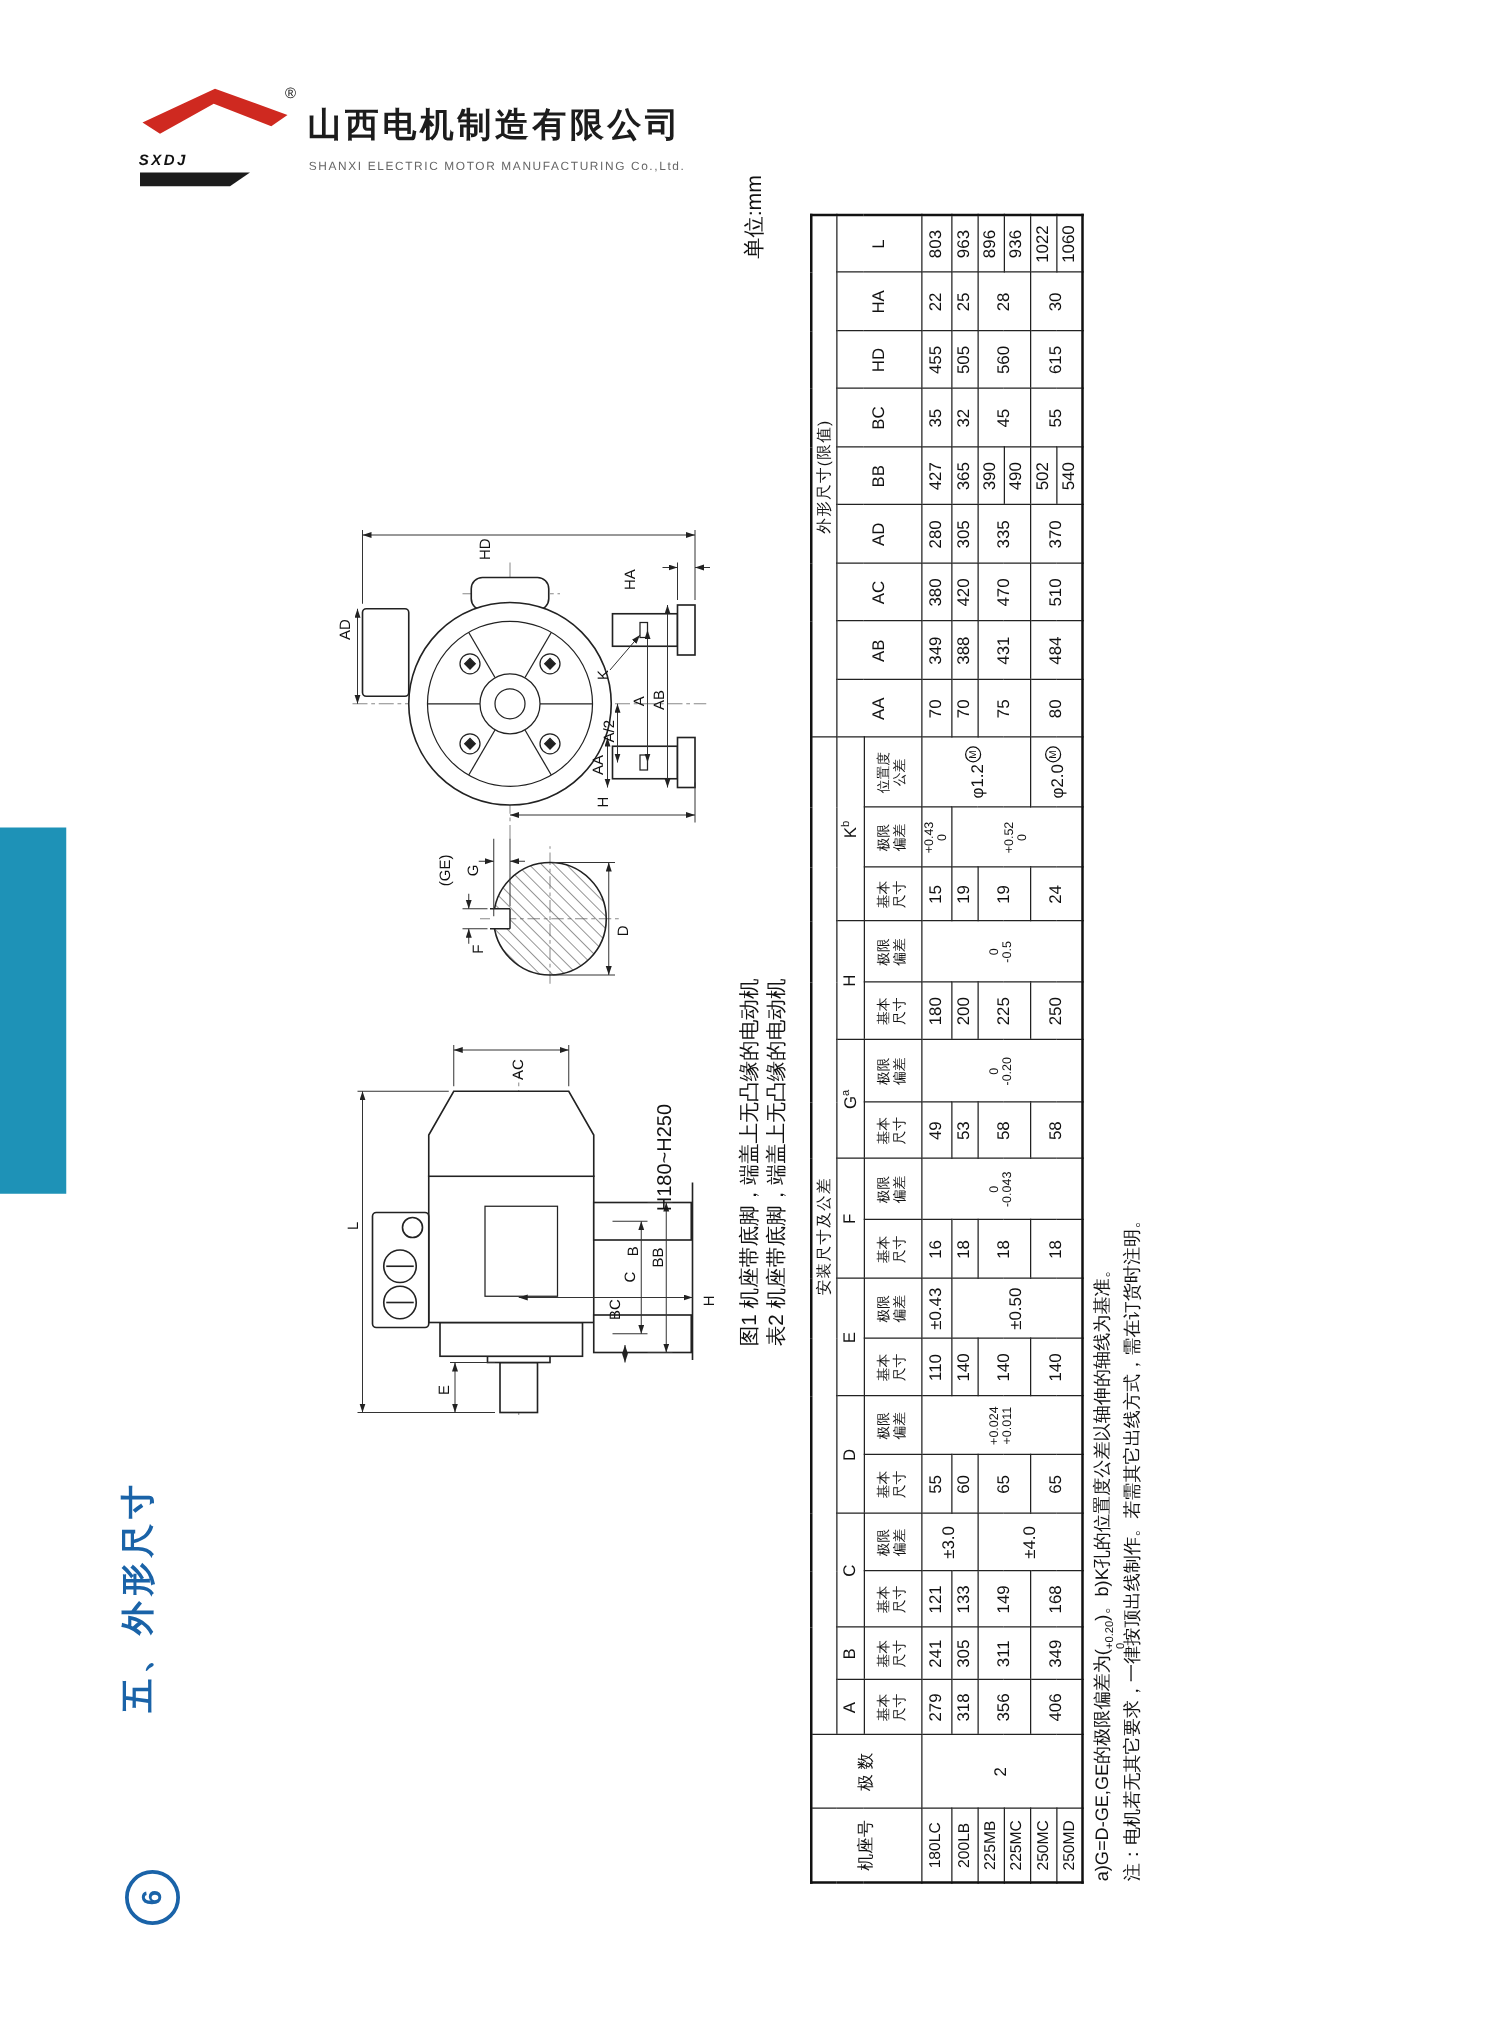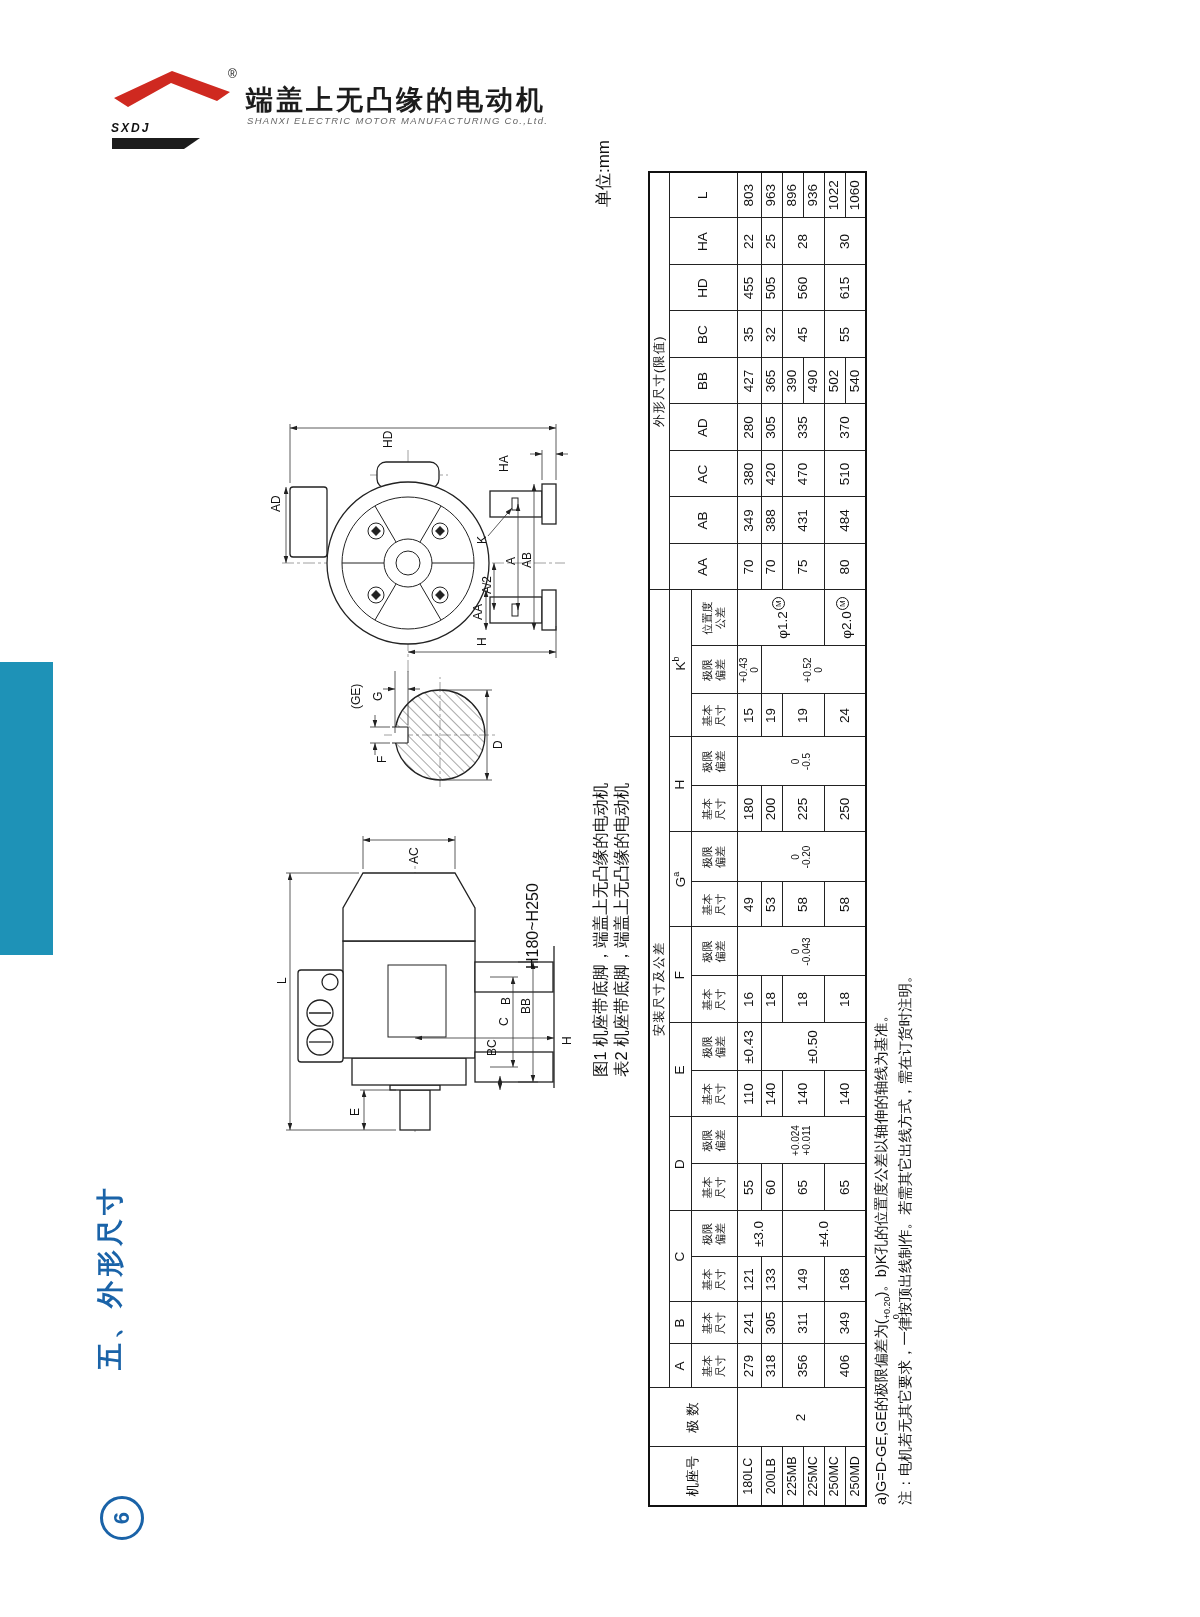--- a/index.html
+++ b/index.html
@@ -2,21 +2,21 @@
 <html><head>
 <meta charset="utf-8">
 <style>
   html,body{margin:0;padding:0;background:#888;}
   #page{position:relative;width:1200px;height:1617px;background:#ffffff;overflow:hidden;
         font-family:"Liberation Sans","DejaVu Sans",sans-serif;color:#1a1a1a;}
   
   #logo-block{position:absolute;left:108px;top:62px;width:600px;height:100px;}
   #logo-mark{position:absolute;left:0;top:2px;}
   #company-cn{position:absolute;left:138px;top:20px;font-size:27px;font-weight:bold;letter-spacing:3px;color:#1c1c1c;}
-  #company-en{position:absolute;left:139px;top:53px;font-size:9.5px;color:#666;letter-spacing:1.3px;font-style:italic;}
+  #company-en{position:absolute;left:139px;top:66px;font-size:9.5px;color:#666;letter-spacing:1.3px;}
   
   #side-bar{position:absolute;left:0;top:662px;width:53px;height:293px;}
   
   #rot{position:absolute;top:0;left:0;width:1617px;height:1200px;
        transform-origin:0 0;transform:rotate(-90deg) translateX(-1617px);}
   #section-title{position:absolute;left:247px;top:92px;font-size:27px;font-weight:bold;letter-spacing:4px;}
   #page-circle{position:absolute;left:77px;top:100px;width:38px;height:38px;border:3px solid;
                border-radius:50%;text-align:center;line-height:38px;font-size:22px;font-weight:bold;}
   #captions{position:absolute;left:540px;top:590px;font-size:16.5px;line-height:21px;color:#111;}
   #unit-label{position:absolute;left:1320px;top:592px;width:157px;text-align:right;font-size:17px;color:#111;}
@@ -49,21 +49,21 @@
 
 <div id="page">
 
   <div id="logo-block">
     <svg id="logo-mark" width="132" height="92" viewBox="0 0 132 92">
       <path d="M6,34 L64,7 L122,28 L109,37 L63,19 L20,43 Z" fill="#cf2920"></path>
       <path d="M4,74 L92,74 L76,85 L4,85 Z" fill="#1c1c1c"></path>
       <text x="3" y="68" font-size="33" font-weight="bold" font-style="italic" fill="#cf2920" letter-spacing="2">SXDJ</text>
       <text x="120" y="14" font-size="11" fill="#333">®</text>
     </svg>
-    <div id="company-cn">端盖上无凸缘的电动机</div>
+    <div id="company-cn">山西电机制造有限公司</div>
     <div id="company-en">SHANXI ELECTRIC MOTOR MANUFACTURING Co.,Ltd.</div>
   </div>
 
   <div id="side-bar" style="background:#1e92b7"></div>
 
   <div id="rot">
 
     <div id="page-circle" style="color:#1a63a8;border-color:#1a63a8;">6</div>
     <div id="section-title" style="color:#1a63a8;">五、外形尺寸</div>
 

